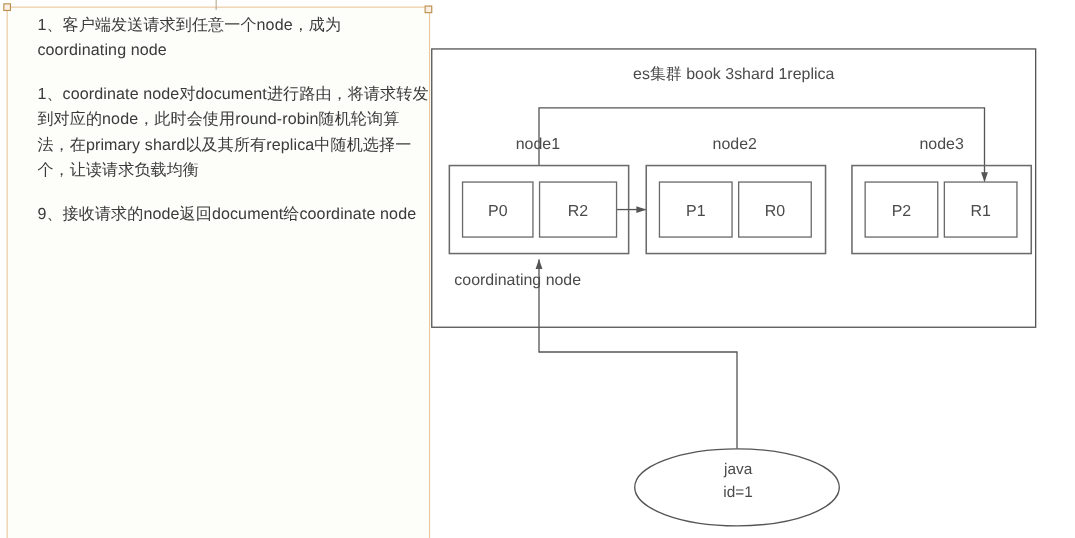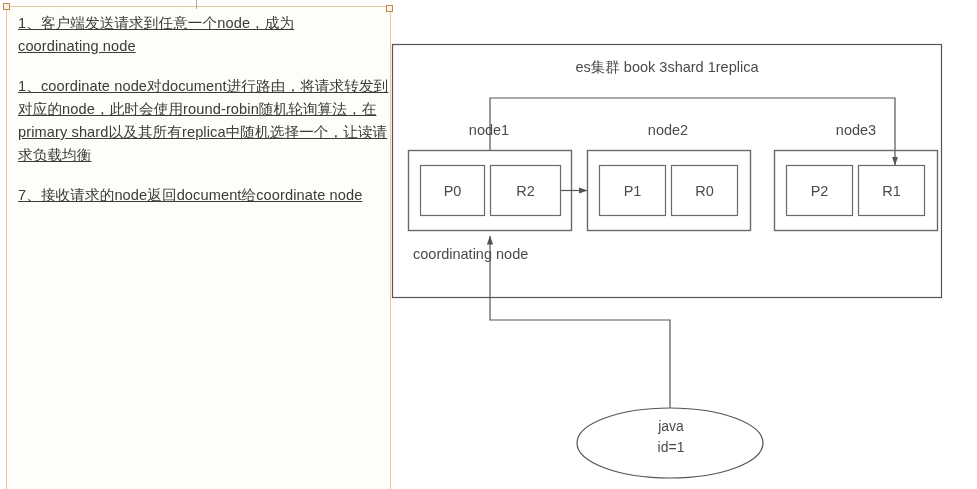--- a/index.html
+++ b/index.html
@@ -30,24 +30,23 @@
   #note-body {
     position: absolute;
     left: 11px;
     top: 5px;
     width: 372px;
   }
   .note-para {
     font-size: 14.6px;
     line-height: 23px;
     color: #3a3a3a;
-    margin: 0 0 17px 0;
+    margin: 0 0 17px 16px;
     letter-spacing: 0.1px;
     white-space: pre-wrap;
-    text-decoration: underline;
   }
   .note-para:last-child { margin-bottom: 0; }
 
   
   .sel-handle {
     position: absolute;
     width: 7px;
     height: 7px;
     background: #fbf0e2;
     border: 1px solid #b98c4d;
@@ -84,21 +83,21 @@
   .dg-doc { font-size: 14px; }
 </style>
 </head>
 <body>
 
 <div id="note-panel">
   <div id="note-body">
     <p class="note-para">1、客户端发送请求到任意一个node，成为
 coordinating node</p>
     <p class="note-para">1、coordinate node对document进行路由，将请求转发到对应的node，此时会使用round-robin随机轮询算法，在primary shard以及其所有replica中随机选择一个，让读请求负载均衡</p>
-    <p class="note-para">7、接收请求的node返回document给coordinate node</p>
+    <p class="note-para">9、接收请求的node返回document给coordinate node</p>
   </div>
 </div>
 <div class="sel-handle" style="left:3px;   top:3px;"></div>
 <div class="sel-handle" style="left:386px; top:5px;"></div>
 <div class="sel-tick" style="left:196px; top:0px;"></div>
 
 <div id="diagram">
   <svg width="577" height="489" viewBox="0 0 577 489" xmlns="http://www.w3.org/2000/svg">
     <defs>
       <marker id="arrowhead" markerWidth="9" markerHeight="7" refX="8.5" refY="3.5" orient="auto" markerUnits="userSpaceOnUse">

